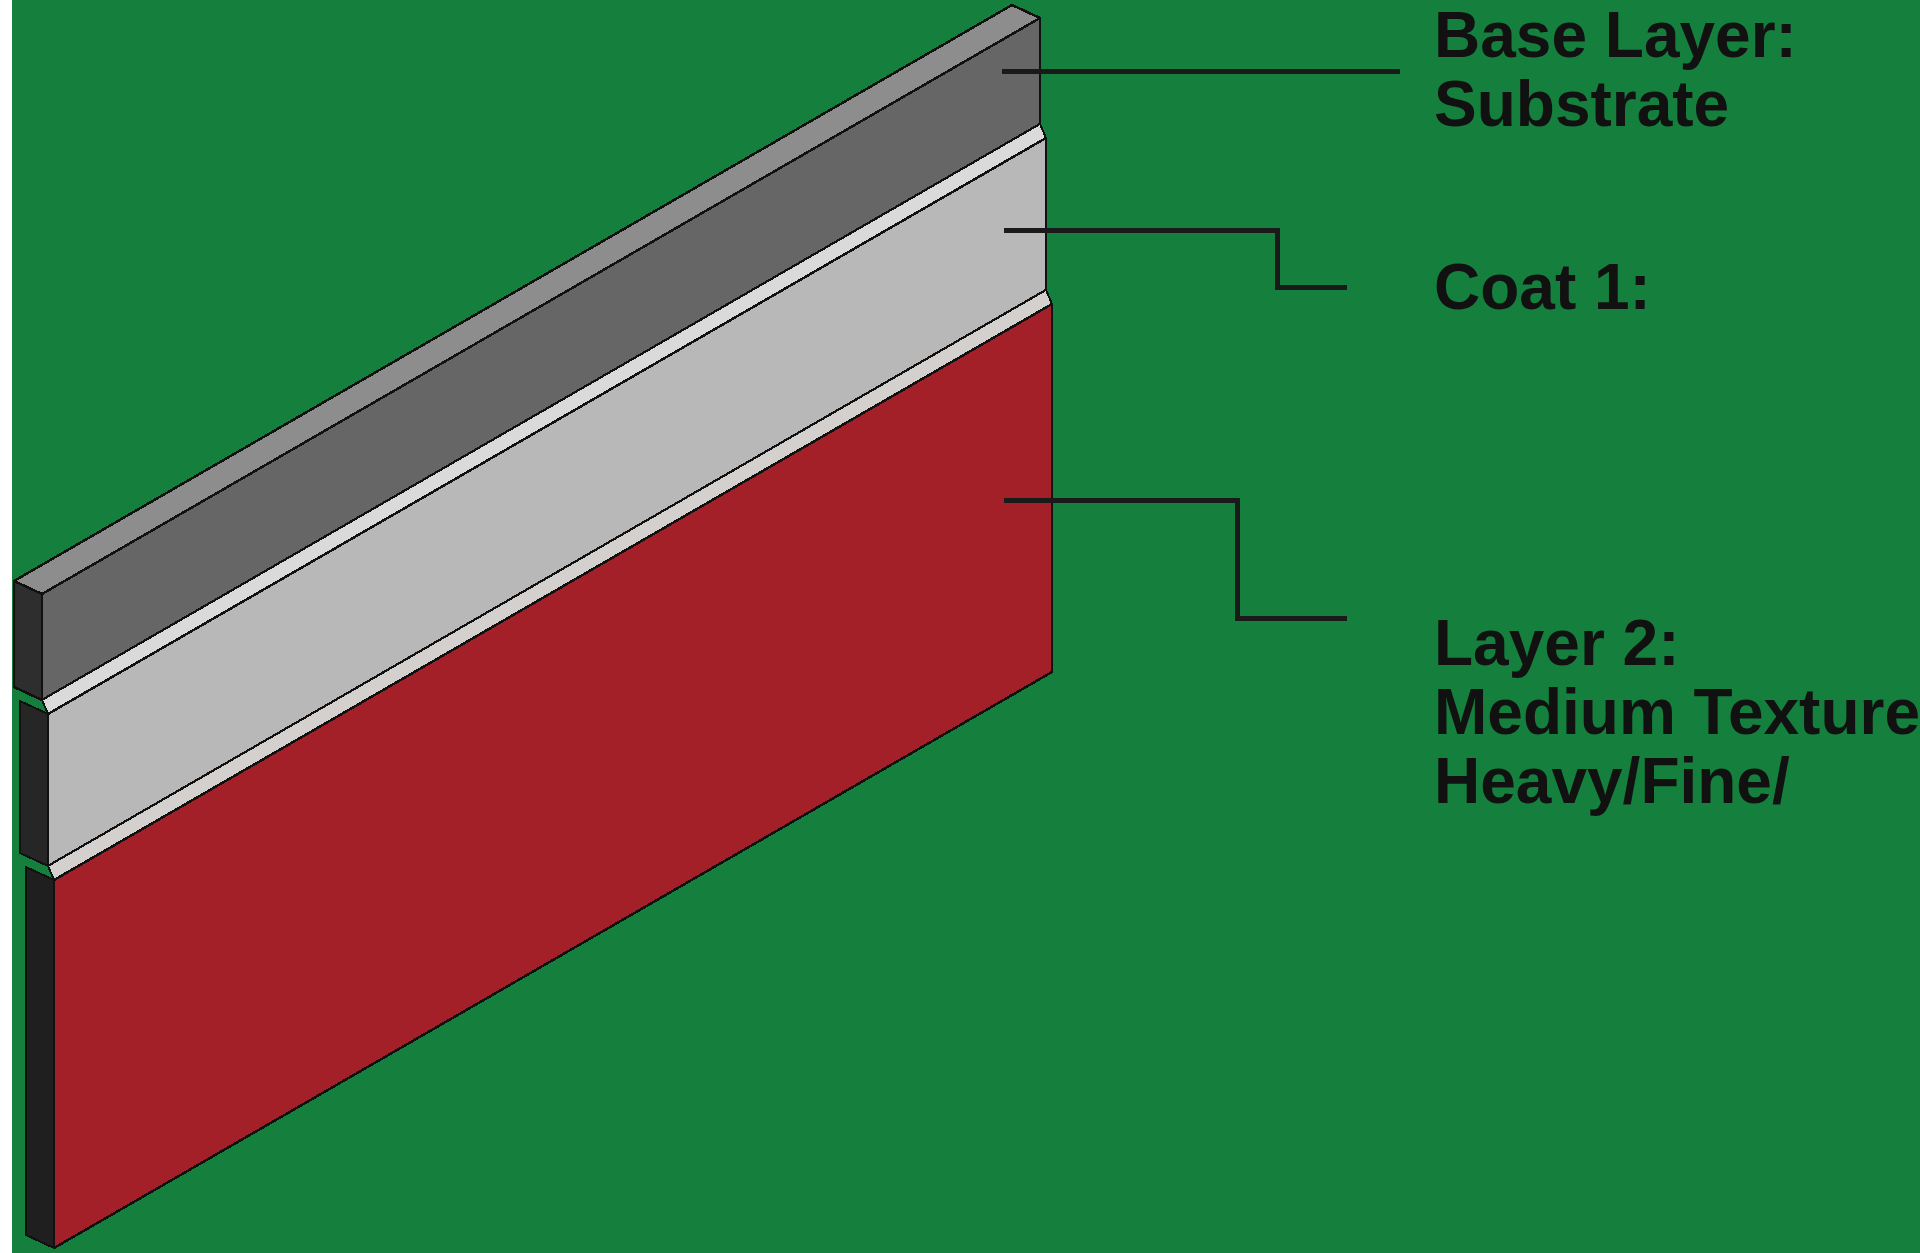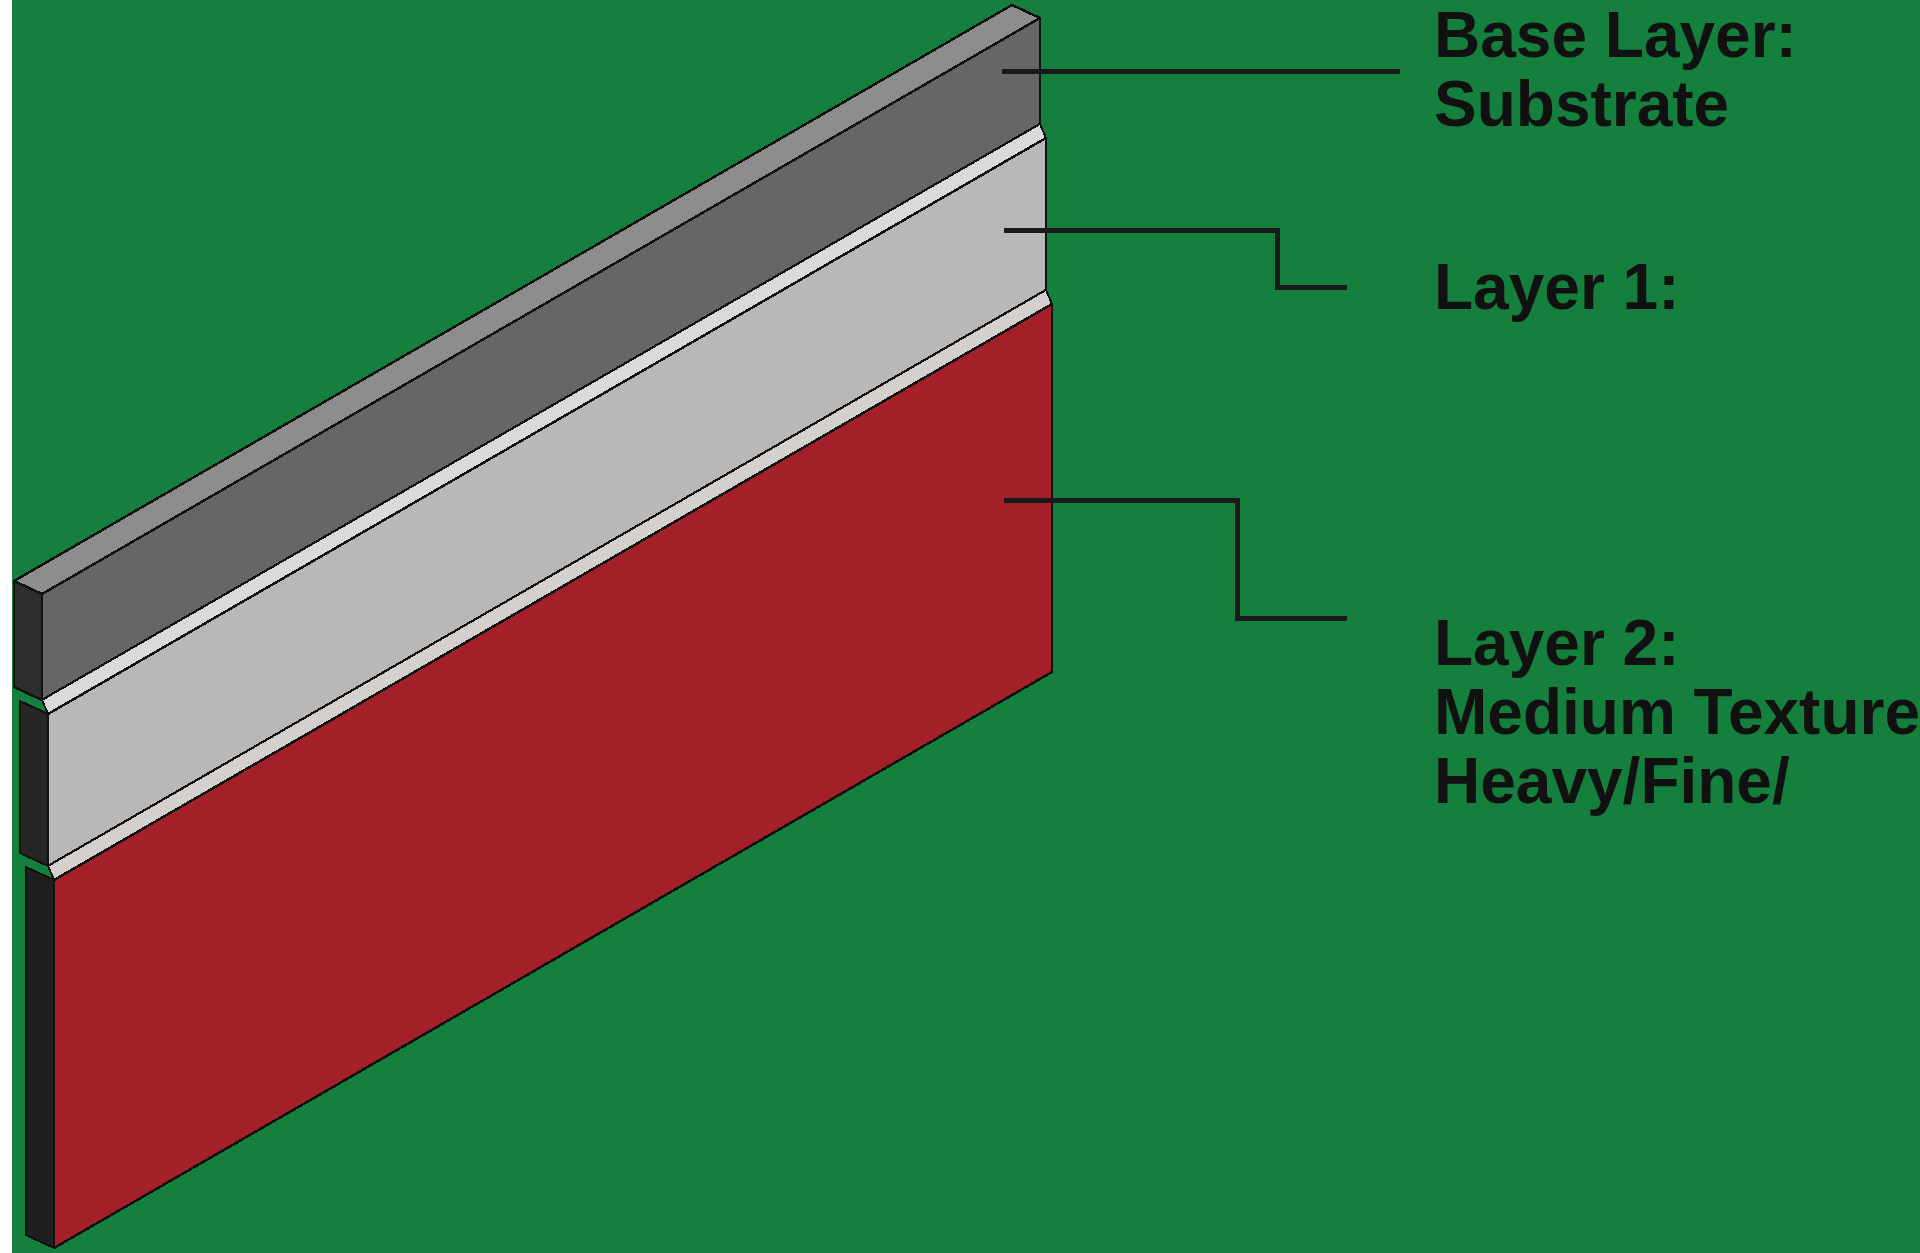--- a/index.html
+++ b/index.html
@@ -73,21 +73,21 @@
       <polyline points="992,500 1225,500 1225,618 1335,618" stroke-width="5" stroke="#1a1a1a"></polyline>
     </g>
   </svg>
 
   <div class="label-block" id="label-base">
     <div class="label-title">Base Layer:</div>
     <div class="label-line">Substrate</div>
   </div>
 
   <div class="label-block" id="label-layer1">
-    <div class="label-title">Layer 1:</div>
+    <div class="label-title">Coat 1:</div>
   </div>
 
   <div class="label-block" id="label-layer2">
     <div class="label-title">Layer 2:</div>
     <div class="label-line">Medium Texture</div>
     <div class="label-line">Heavy/Fine/</div>
   </div>
 
 </div>
 

